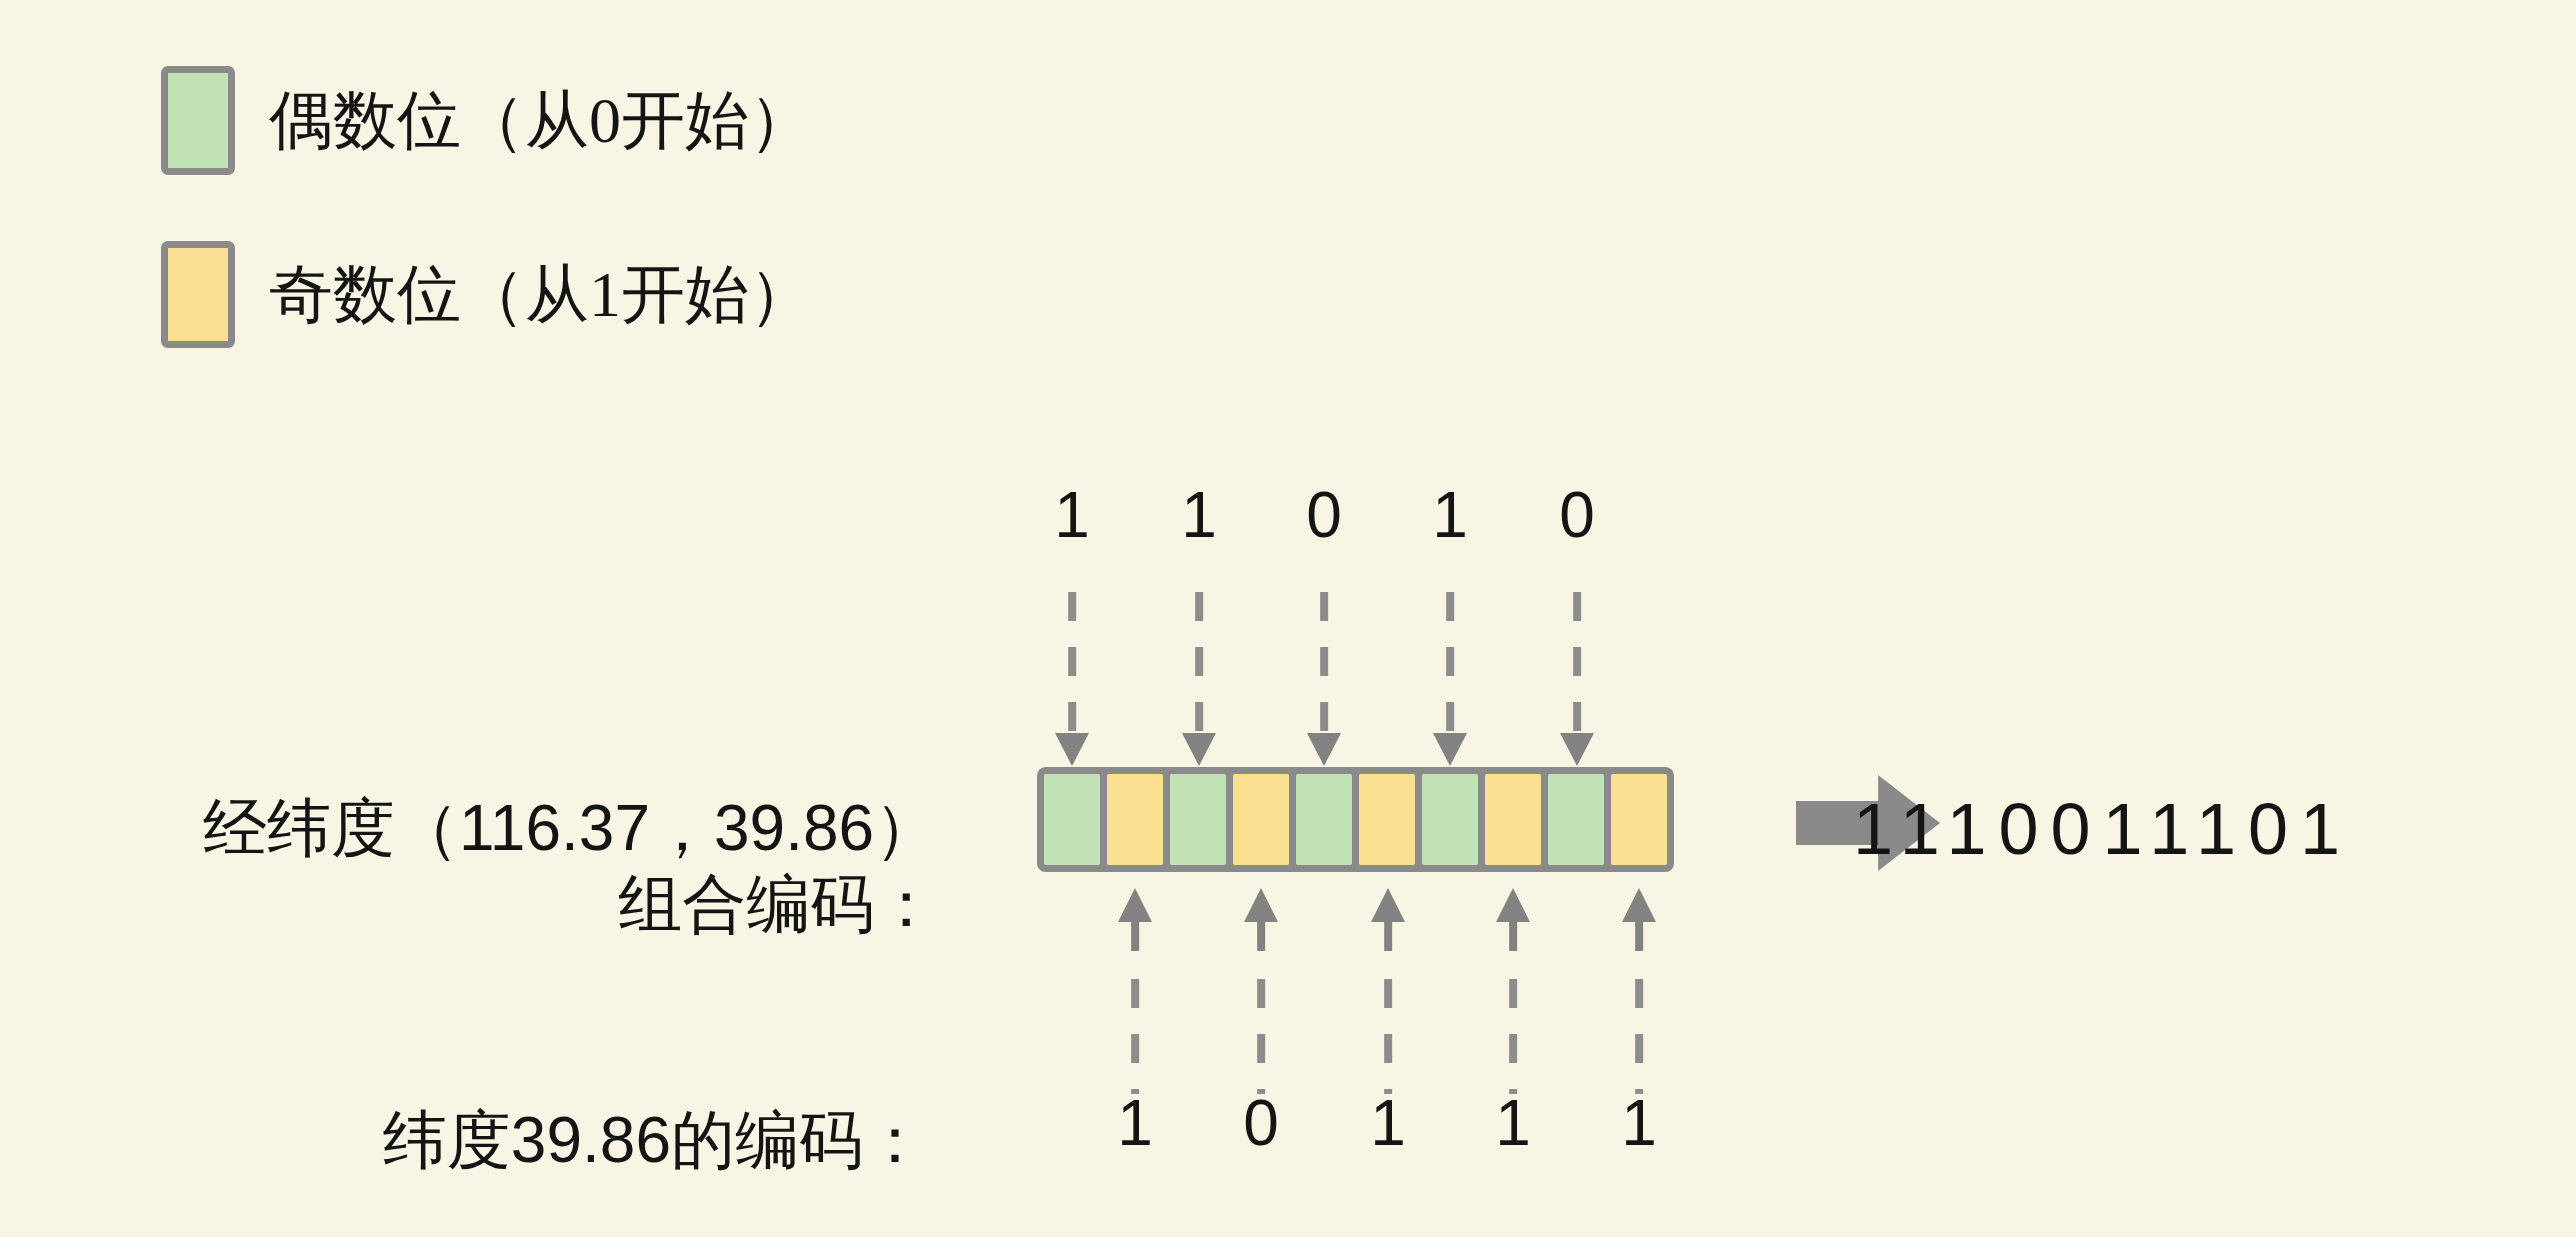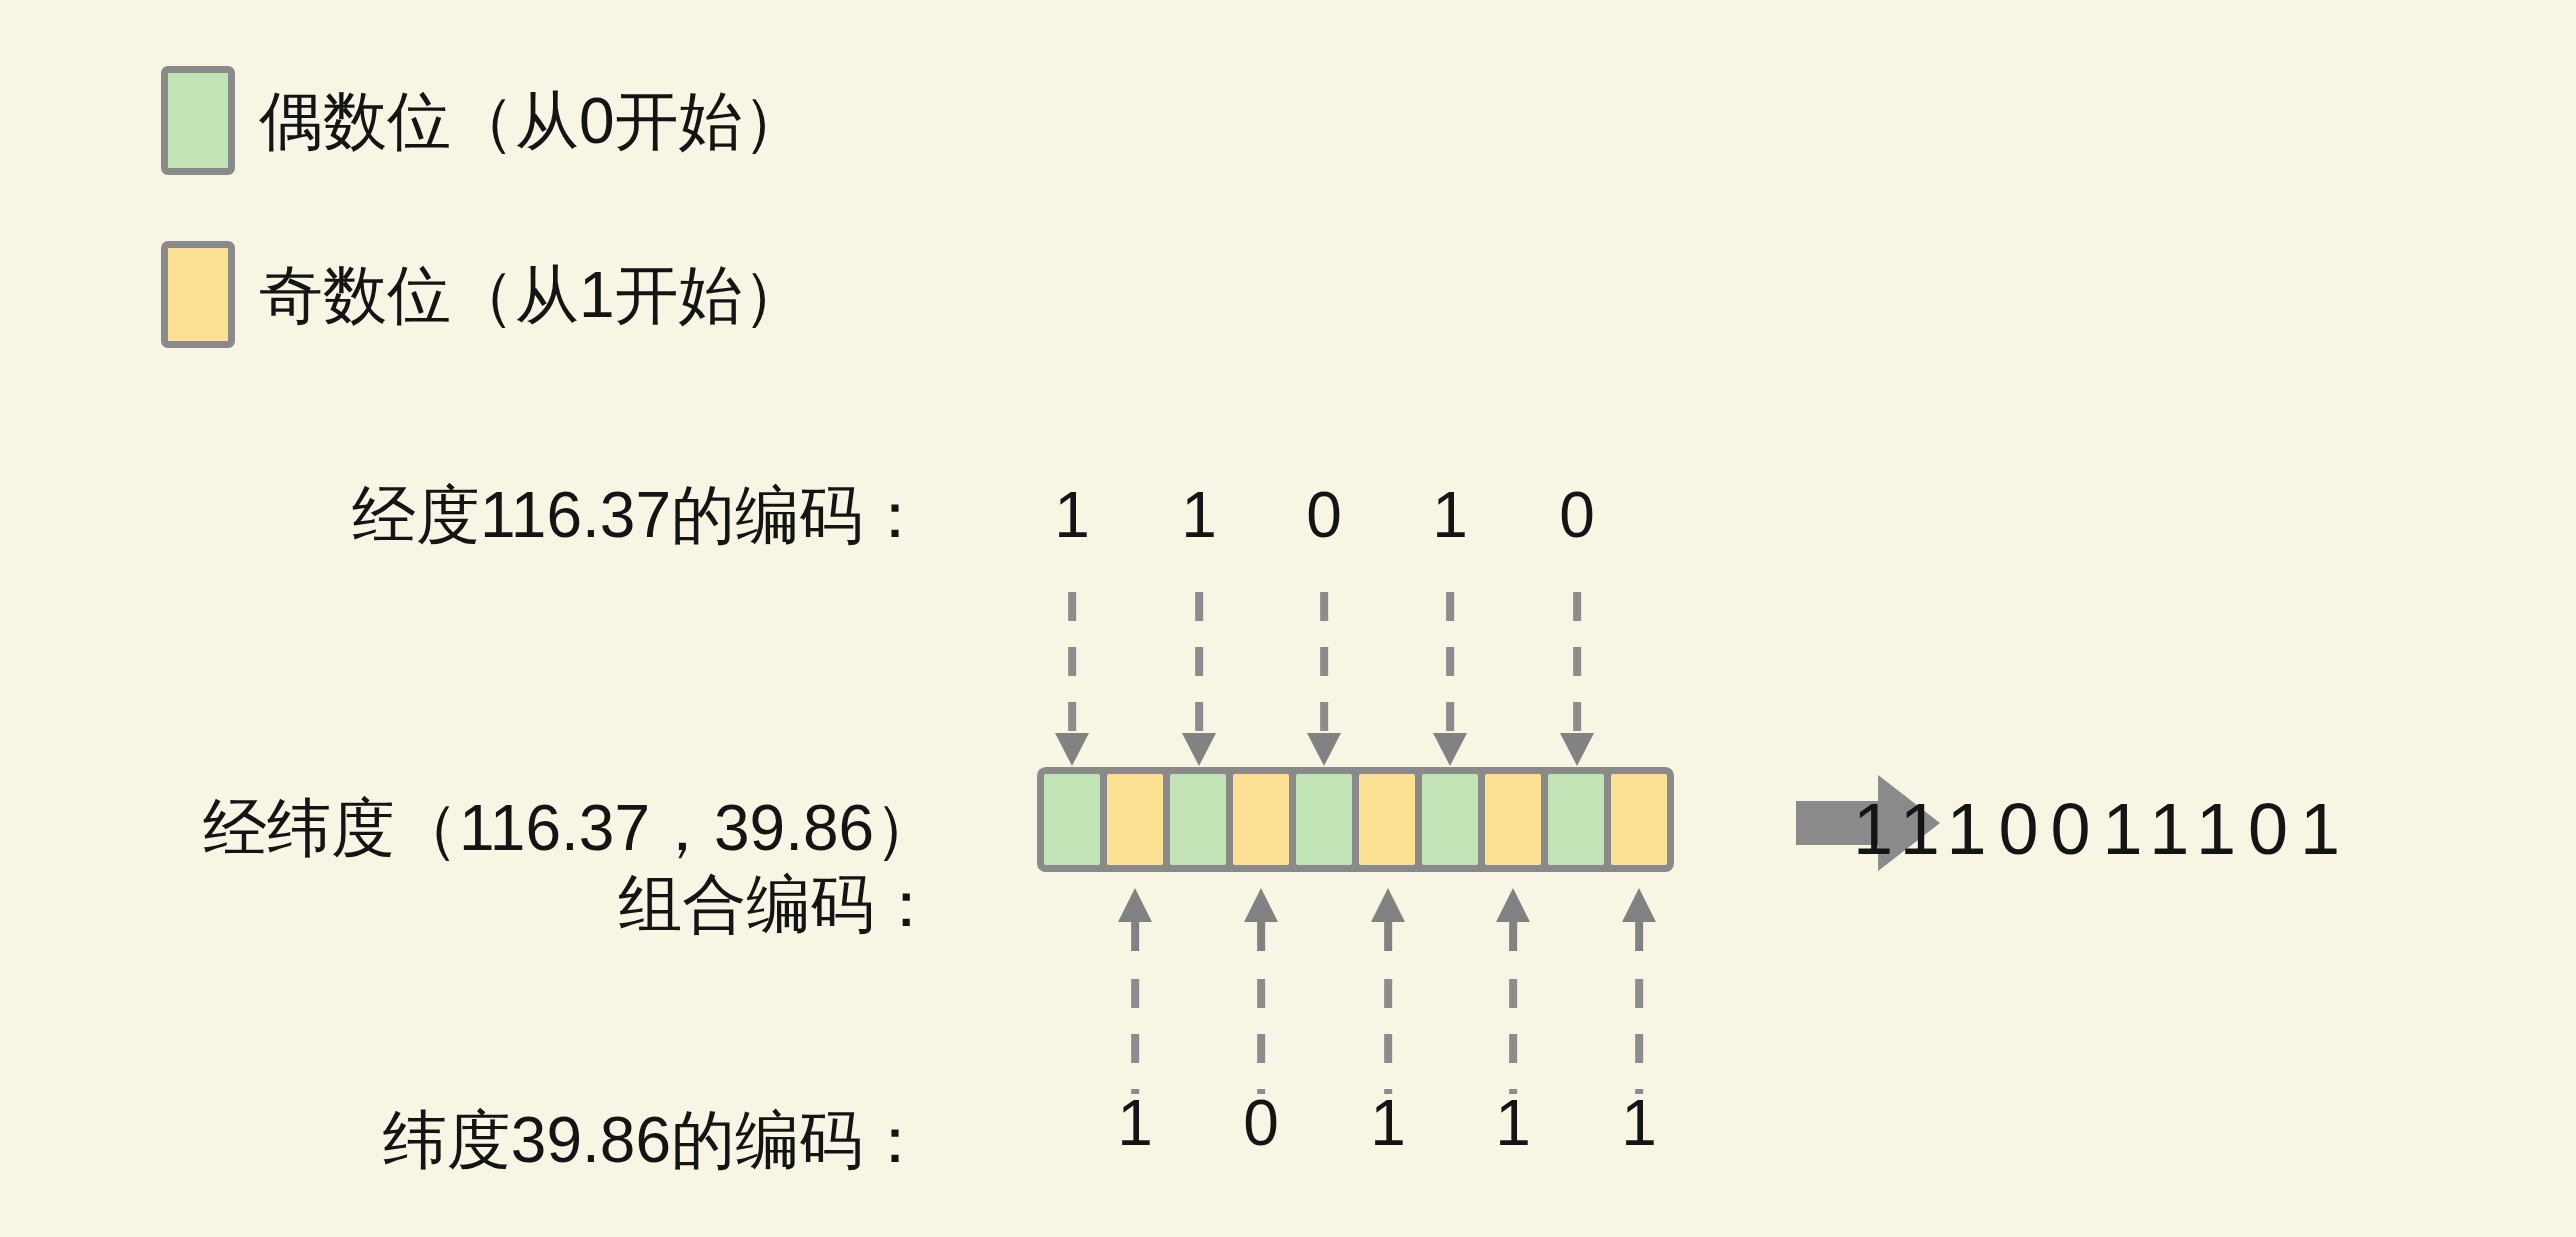--- a/index.html
+++ b/index.html
@@ -15,21 +15,21 @@
   
   .legend-item { position: absolute; left: 161px; display: flex; align-items: center; }
   .legend-item.even { top: 66px; }
   .legend-item.odd  { top: 241px; justify-content: space-between; }
   .swatch {
     width: 74px; height: 109px; box-sizing: border-box;
     border: 7.7px solid #8A8A8A; border-radius: 6.9px;
   }
   .swatch.even { background: #C1E3B6; }
   .swatch.odd  { background: #FBDF92; height: 107px; }
-  .legend-label { margin-left: 24px; font-size: 64px; line-height: 1; white-space: nowrap; }
+  .legend-label { margin-left: 34px; font-size: 64px; line-height: 1; white-space: nowrap; font-family: Liberation Serif, serif; }
 
   
   .row-label {
     position: absolute; left: 283px; width: 644px; text-align: right;
     font-size: 64px; line-height: 64px; white-space: nowrap;
   }
   .lon-label { top: 483px; }
   .lat-label { top: 1108px; }
   .combined-label {
     position: absolute; left: 203px; top: 790px;
@@ -91,21 +91,20 @@
 
   <div class="legend-item even">
     <div class="swatch even"></div>
     <div class="legend-label">偶数位（从0开始）</div>
   </div>
   <div class="legend-item odd">
     <div class="swatch odd"></div>
     <div class="legend-label">奇数位（从1开始）</div>
   </div>
 
-  <div class="row-label lon-label">经度116.37的编码：</div>
   <span class="bit-digit lon-digit" style="left:1072px">1</span>
   <span class="bit-digit lon-digit" style="left:1199px">1</span>
   <span class="bit-digit lon-digit" style="left:1324px">0</span>
   <span class="bit-digit lon-digit" style="left:1450px">1</span>
   <span class="bit-digit lon-digit" style="left:1577px">0</span>
 
   <div class="v-dash dash-down" style="left:1072px"></div>
   <div class="tri tri-down" style="left:1072px"></div>
   <div class="v-dash dash-down" style="left:1199px"></div>
   <div class="tri tri-down" style="left:1199px"></div>

